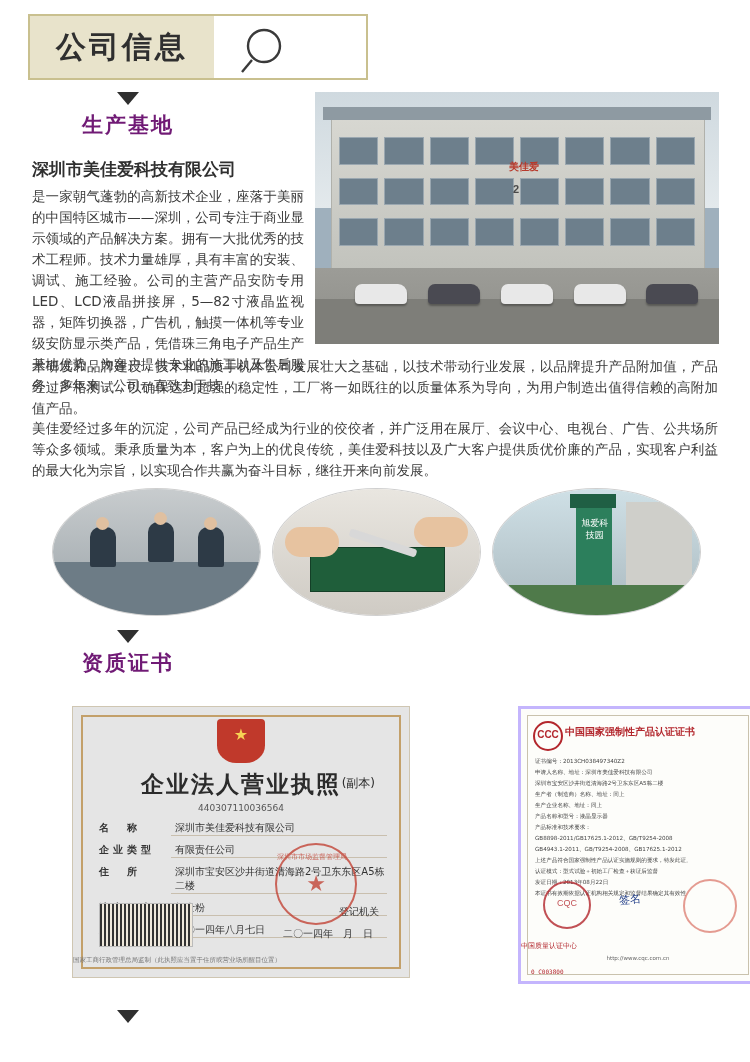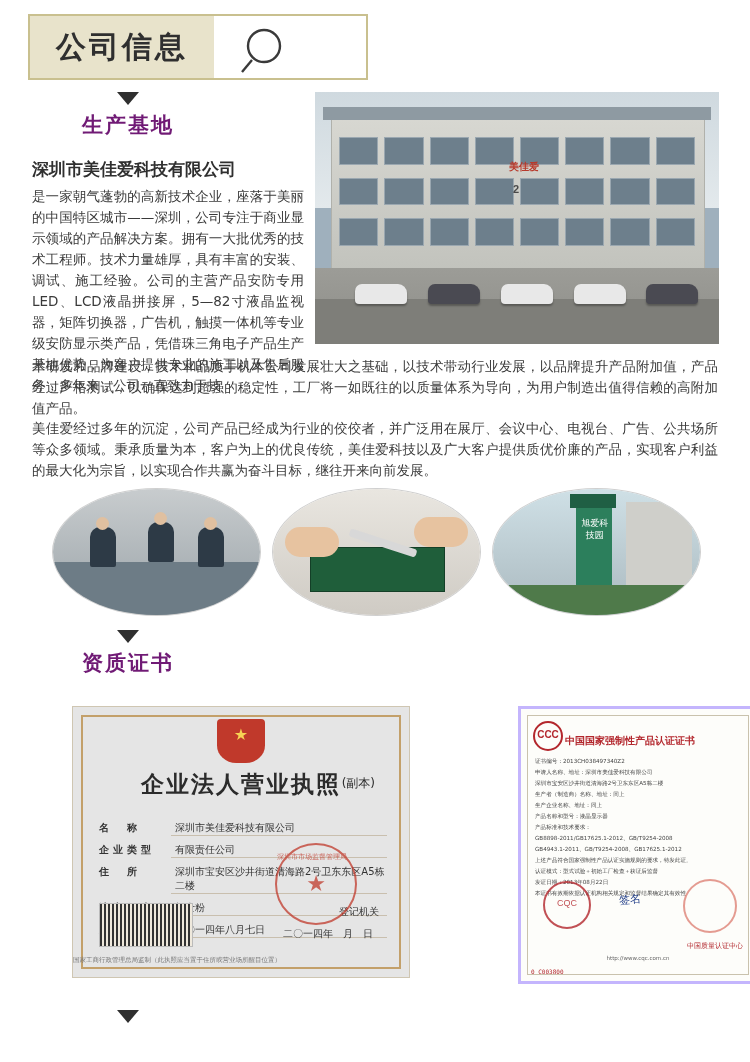--- a/index.html
+++ b/index.html
@@ -283,21 +283,20 @@
   .ccc-border { position:absolute; inset:6px; border:1px solid #c9c2ad; }
   .ccc-logo {
     position: absolute; left: 12px; top: 12px; width: 26px; height: 26px;
     border-radius: 50%; border: 2px solid #b3272d; color:#b3272d;
     font-size: 10px; font-weight: bold; text-align:center; line-height: 24px;
   }
   .ccc-title {
     position: absolute; left: 44px; top: 16px; right: 10px;
     font-size: 10px; color: #b3272d; font-weight: bold;
     font-family: "DejaVu Sans", sans-serif;
-    margin-top: 9px;
   }
   .ccc-lines {
     position: absolute; left: 14px; right: 14px; top: 48px;
     font-size: 5.6px; line-height: 9px; color: #444;
     font-family: "DejaVu Sans", sans-serif;
   }
   .ccc-lines div { margin-bottom: 2px; }
   .ccc-seal-l {
     position:absolute; left: 22px; bottom: 52px; width: 44px; height: 44px;
     border: 2px solid #b3272d; border-radius: 50%; color:#b3272d;
@@ -305,21 +304,21 @@
   }
   .ccc-seal-r {
     position:absolute; right: 18px; bottom: 48px; width: 50px; height: 50px;
     border: 2px solid #cf4a3a; border-radius: 50%; opacity:.55;
   }
   .ccc-sign {
     position:absolute; left: 98px; bottom: 74px; font-size: 11px; color:#24408a;
     font-family: "DejaVu Serif", serif; transform: rotate(-6deg);
   }
   .ccc-foot {
-    position:absolute; left:0; right:12px; bottom: 30px; text-align:right;
+    position:absolute; left:0; right:12px; bottom: 30px; text-align:left;
     font-size: 7px; color:#b3272d; font-family:"DejaVu Sans", sans-serif;
   }
   .ccc-url {
     position:absolute; left:0; right:0; bottom: 20px; text-align:center;
     font-size: 5.5px; color:#666; font-family:"DejaVu Sans", sans-serif;
   }
   .ccc-code {
     position:absolute; left: 10px; bottom: 6px; font-size: 6px; color:#b3272d;
     font-family: "DejaVu Sans Mono", monospace;
   }
@@ -425,20 +424,21 @@
 <div class="sec-head" id="sec-head-cert">
   <div class="arrow-down"></div>
   <div class="sec-title">资质证书</div>
 </div>
 
 <div class="cert-license">
   <div class="inner-border"></div>
   <div class="emblem"></div>
   <div class="lic-title">企业法人营业执照</div>
   <div class="lic-sub">(副本)</div>
+  <div class="lic-regno">440307110036564</div>
 
   <div class="lic-rows">
     <div class="lic-row">
       <span class="lic-label">名　称</span>
       <span class="lic-val">深圳市美佳爱科技有限公司</span>
     </div>
     <div class="lic-row">
       <span class="lic-label">企业类型</span>
       <span class="lic-val">有限责任公司</span>
     </div>

